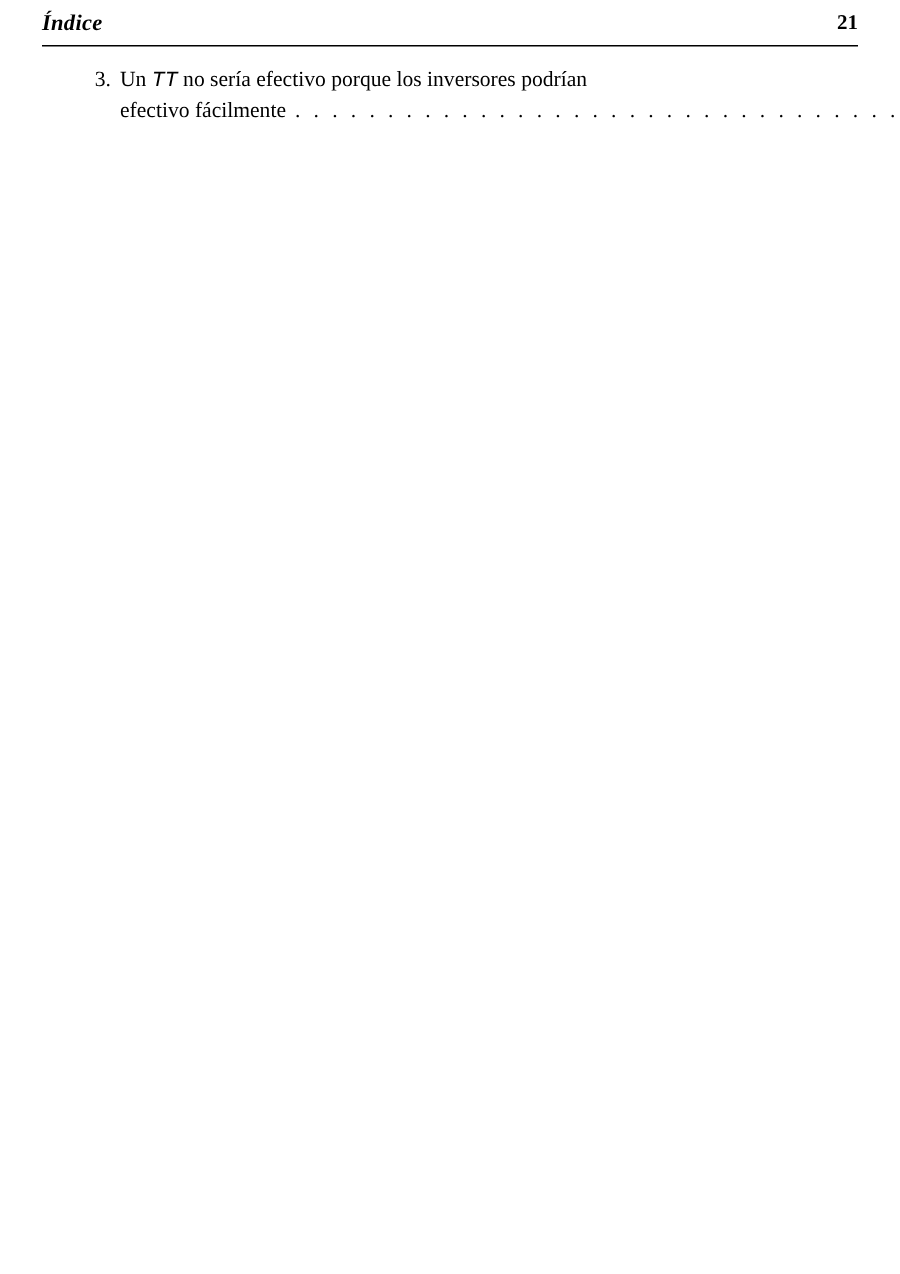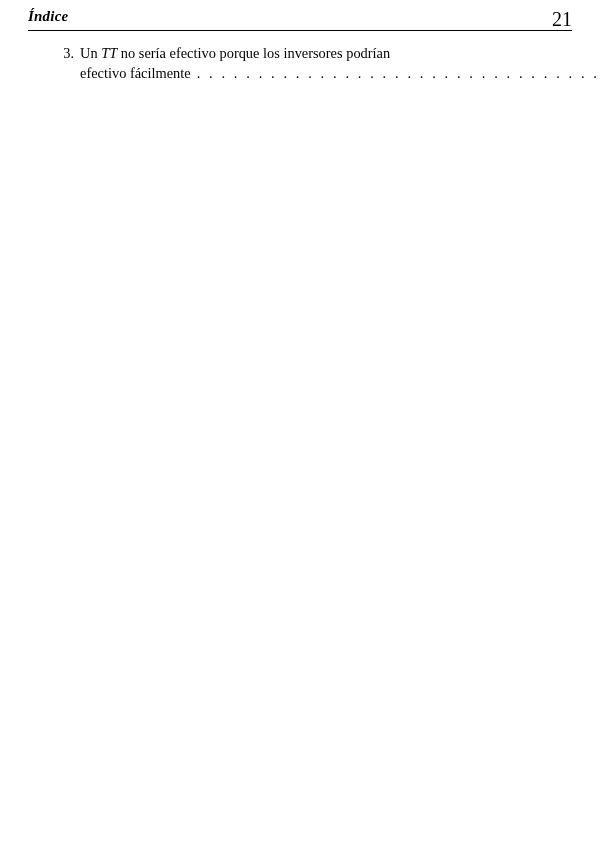--- a/index.html
+++ b/index.html
@@ -35,22 +35,22 @@
     justify-content: space-between;
     font-size: 15px;
   }
   .runhead .folio-left {
     font-style: italic;
     font-weight: bold;
     font-family: "Liberation Serif", serif;
     letter-spacing: 0.2px;
   }
   .runhead .folio-right {
-    font-weight: normal;
-    font-size: 20px;
+    font-weight: bold;
+    font-size: 14px;
   }
   .rule {
     position: absolute;
     top: 30px;
     left: 28px;
     right: 28px;
     border-top: 1.6px solid #000;
   }
 
   
@@ -101,21 +101,21 @@
   .tail .fill {
     flex: 1 1 auto;
     overflow: hidden;
     white-space: nowrap;
     margin: 0 4px 0 6px;
     letter-spacing: 2.6px;
     font-size: 14.4px;
     line-height: 19.6px;
   }
 
-  .italic { font-style: italic; }
+  .italic { font-style: italic; font-family: Liberation Mono, monospace; }
 </style>
 </head>
 <body>
 
 <div class="page">
 
   <div class="runhead">
     <span class="folio-left">Índice</span>
     <span class="folio-right">21</span>
   </div>

